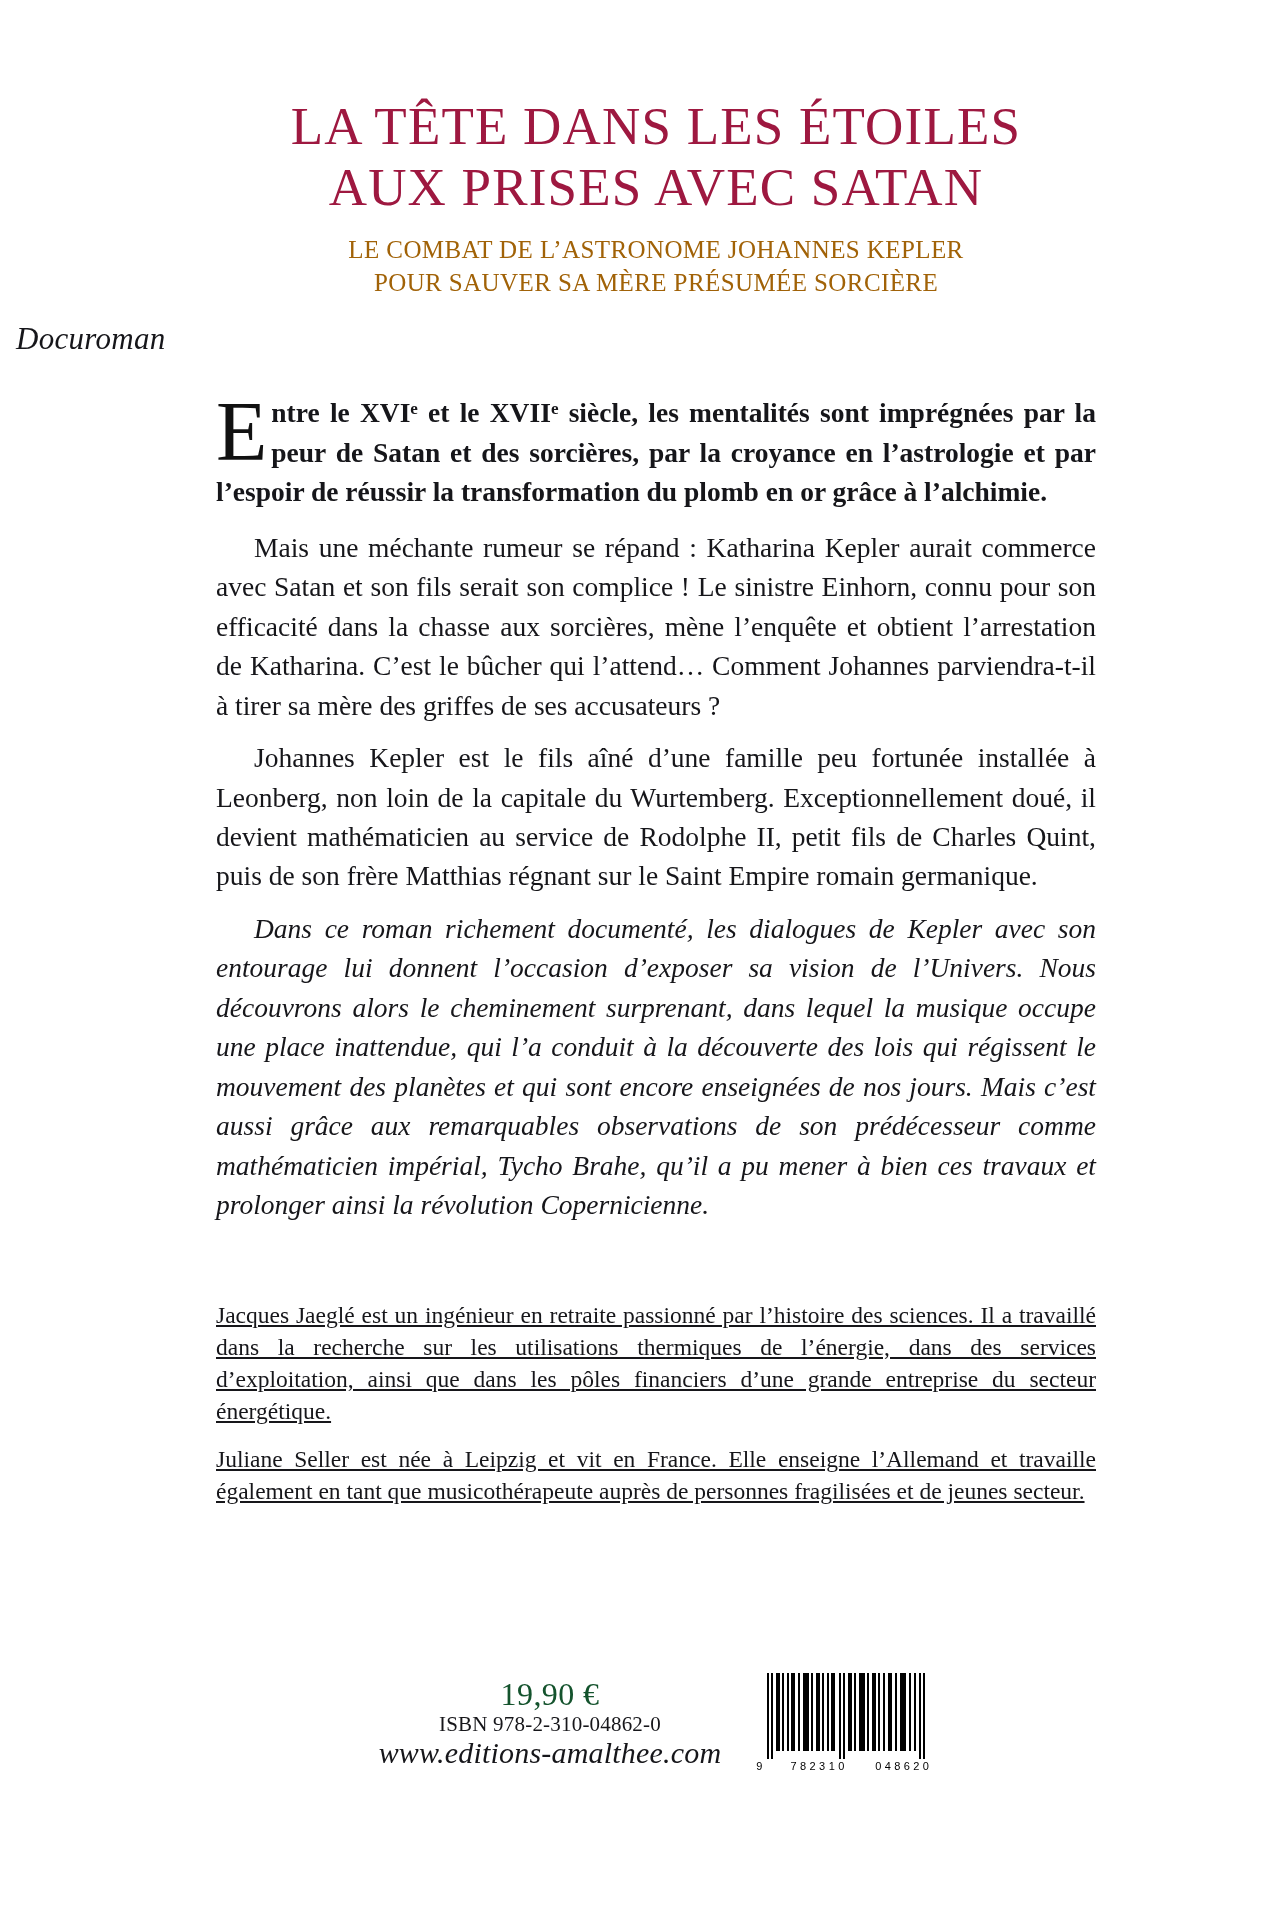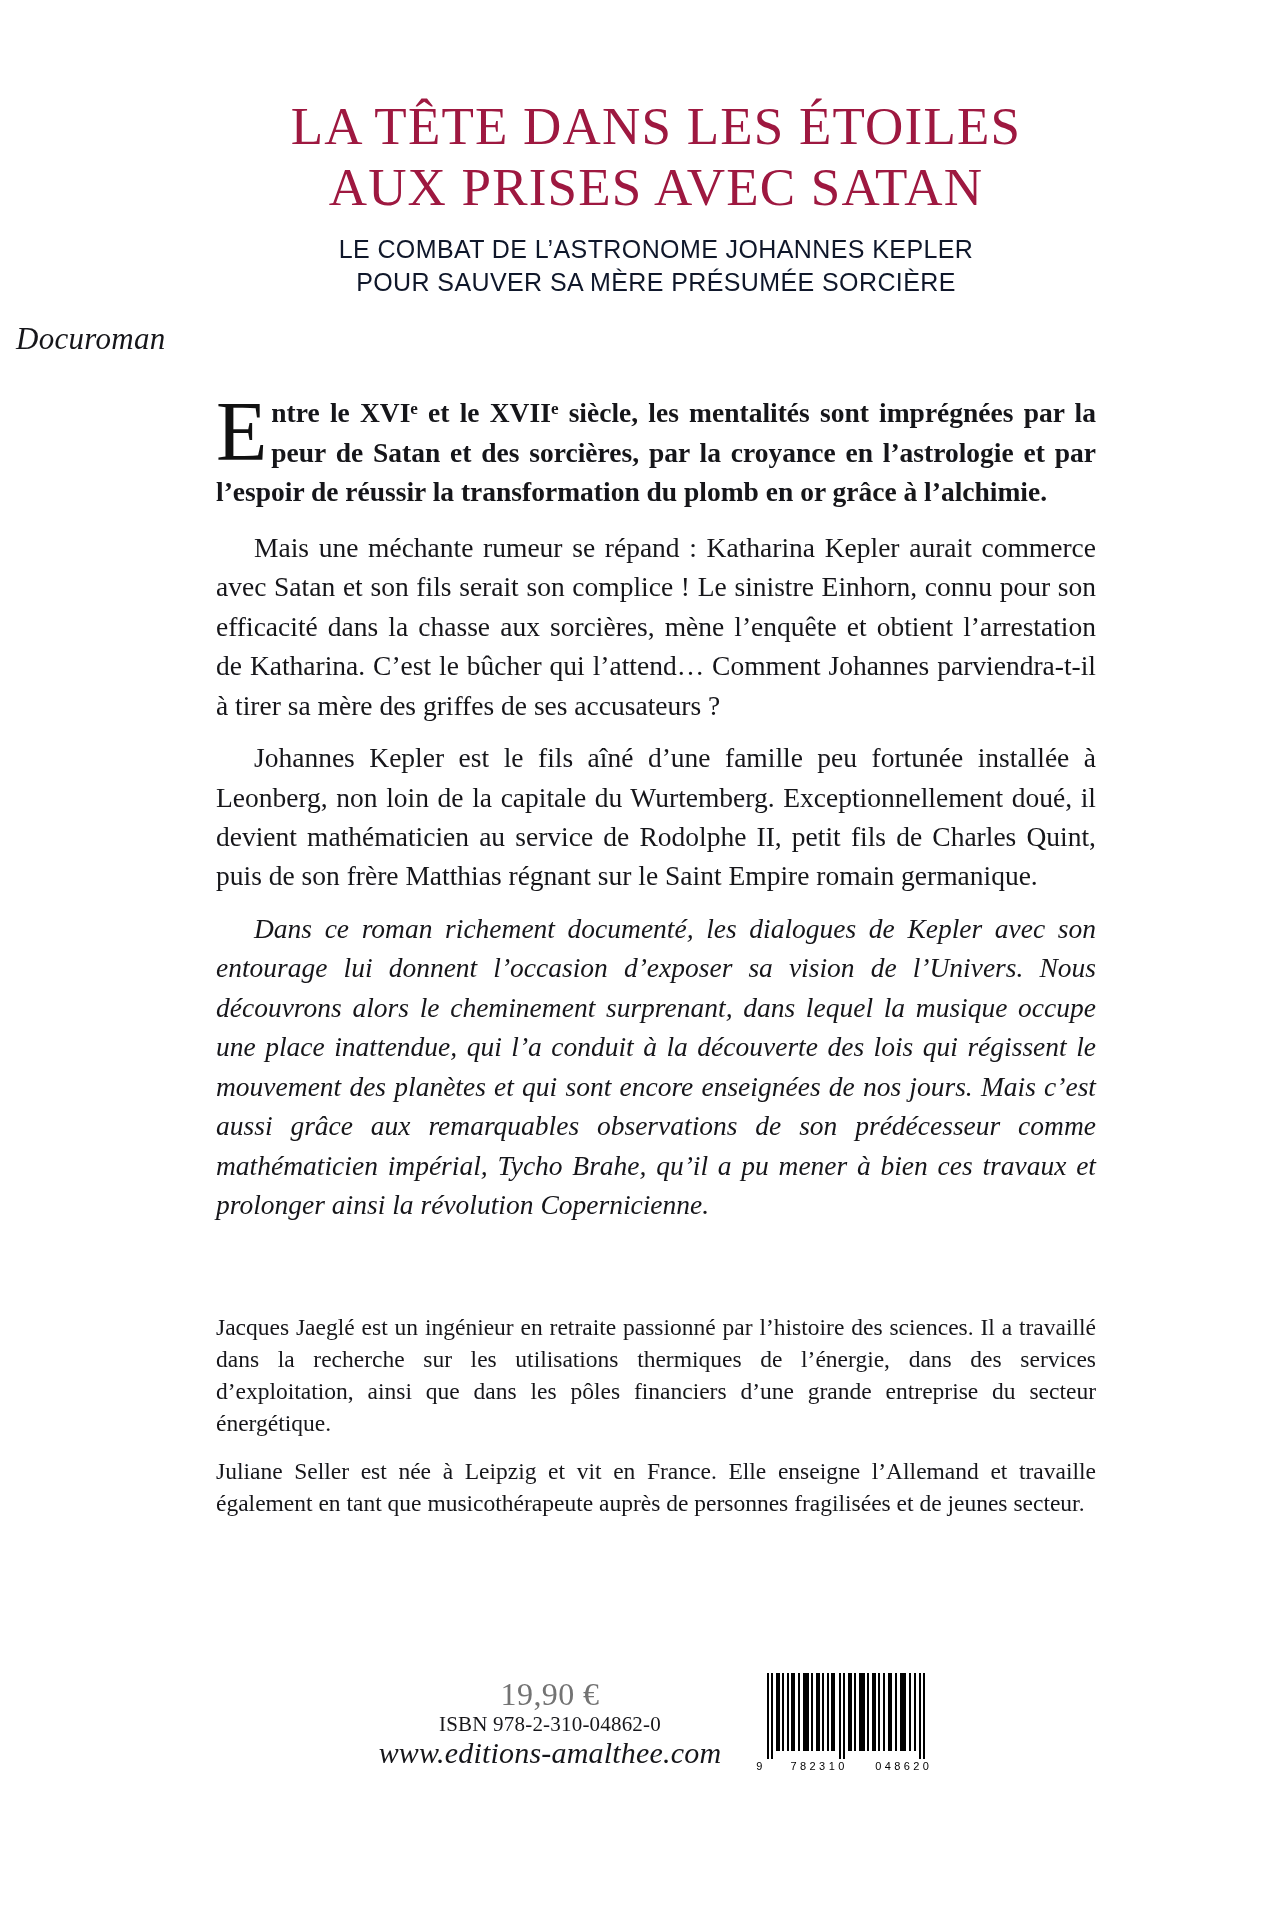--- a/index.html
+++ b/index.html
@@ -34,22 +34,22 @@
   .title-line {
     color: #9e1840;
     font-family: "Liberation Serif", "DejaVu Serif", serif;
     font-size: 53px;
     line-height: 1.16;
     letter-spacing: 1.2px;
     font-weight: 400;
     white-space: nowrap;
   }
   .subtitle-line {
-    color: #0f172a;
-    font-family: Liberation Sans, sans-serif;
+    color: #a16207;
+    font-family: Liberation Serif, serif;
     font-size: 25px;
     line-height: 1.33;
     letter-spacing: 0.4px;
     font-weight: 400;
     white-space: nowrap;
   }
   .subtitle-wrap { margin-top: 14px; }
 
   .genre {
     margin-top: 22px;
@@ -103,21 +103,22 @@
   .bios {
     margin: 0 auto;
     width: 880px;
     padding-top: 74px;
   }
   .bio {
     font-size: 23.5px;
     line-height: 1.37;
     text-align: justify;
     color: #16161a;
-    margin: 12px 0 16px 0;
+    margin: 0 0 16px 0;
+    text-decoration: underline;
   }
   .bio:last-child { margin-bottom: 0; }
 
   
   .footer {
     position: absolute;
     left: 0;
     right: 0;
     bottom: 66px;
     height: 130px;
@@ -130,21 +131,21 @@
     justify-content: center;
     gap: 34px;
   }
   .pricing {
     text-align: center;
     line-height: 1.12;
     padding-bottom: 4px;
   }
   .price {
     font-size: 32px;
-    color: #737373;
+    color: #14532d;
     letter-spacing: 0.4px;
   }
   .isbn {
     font-size: 21px;
     color: #16161a;
     letter-spacing: 0.2px;
   }
   .website {
     font-size: 30px;
     font-style: italic;

